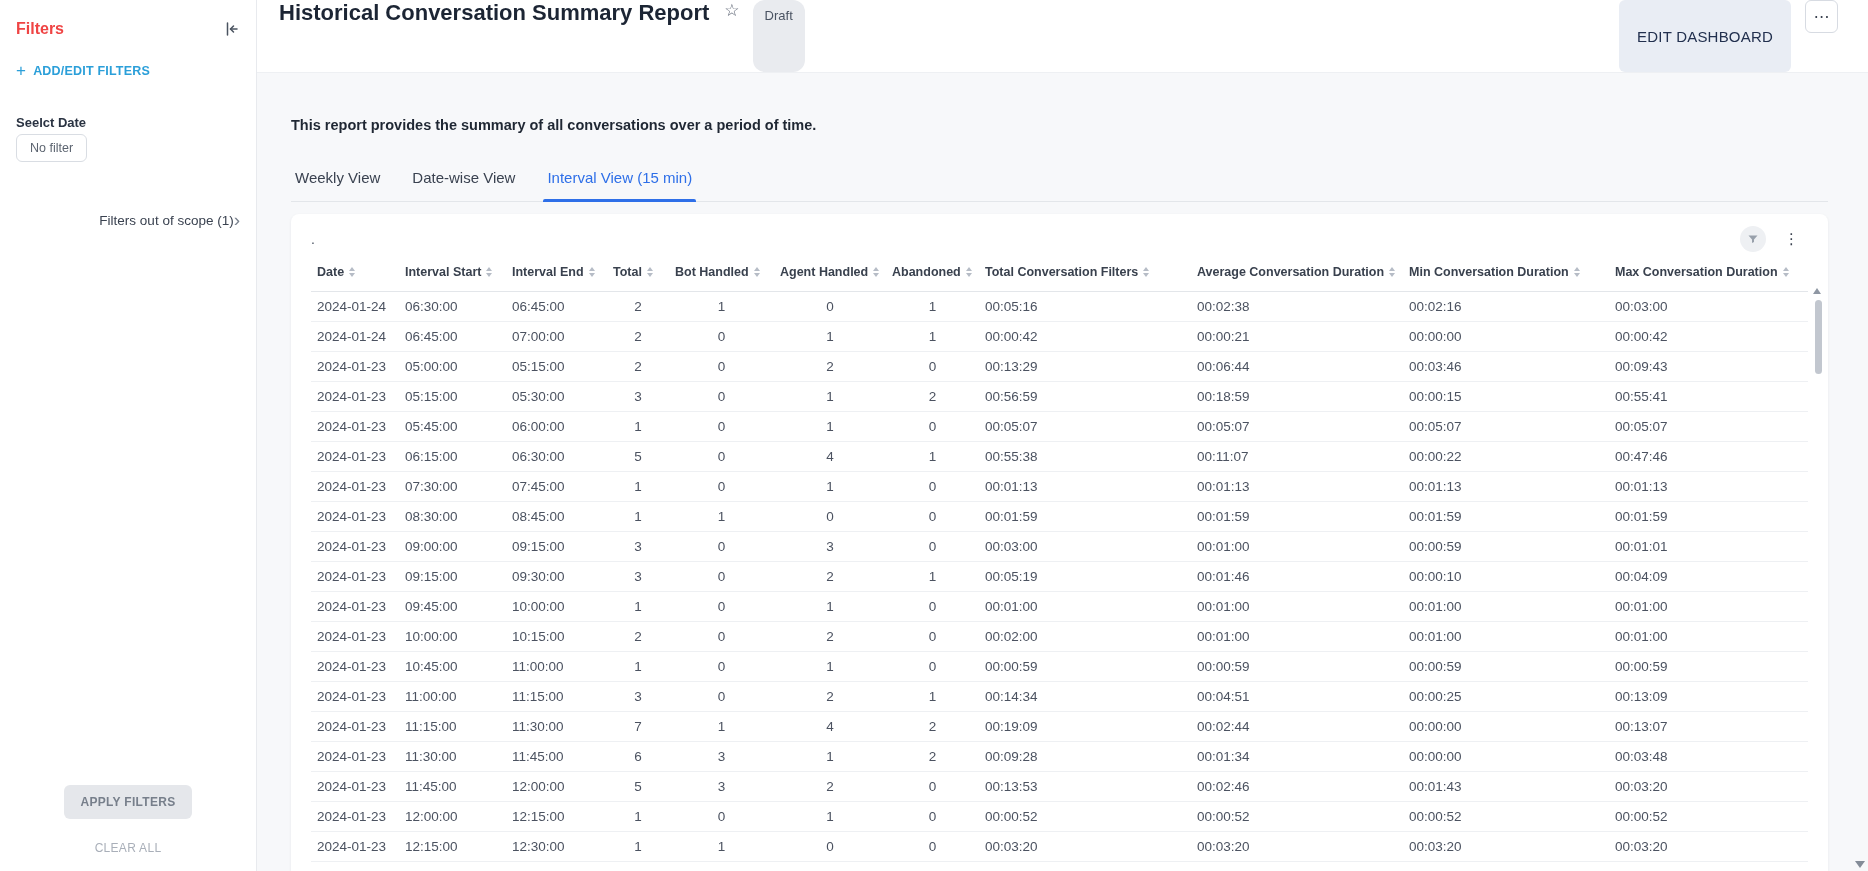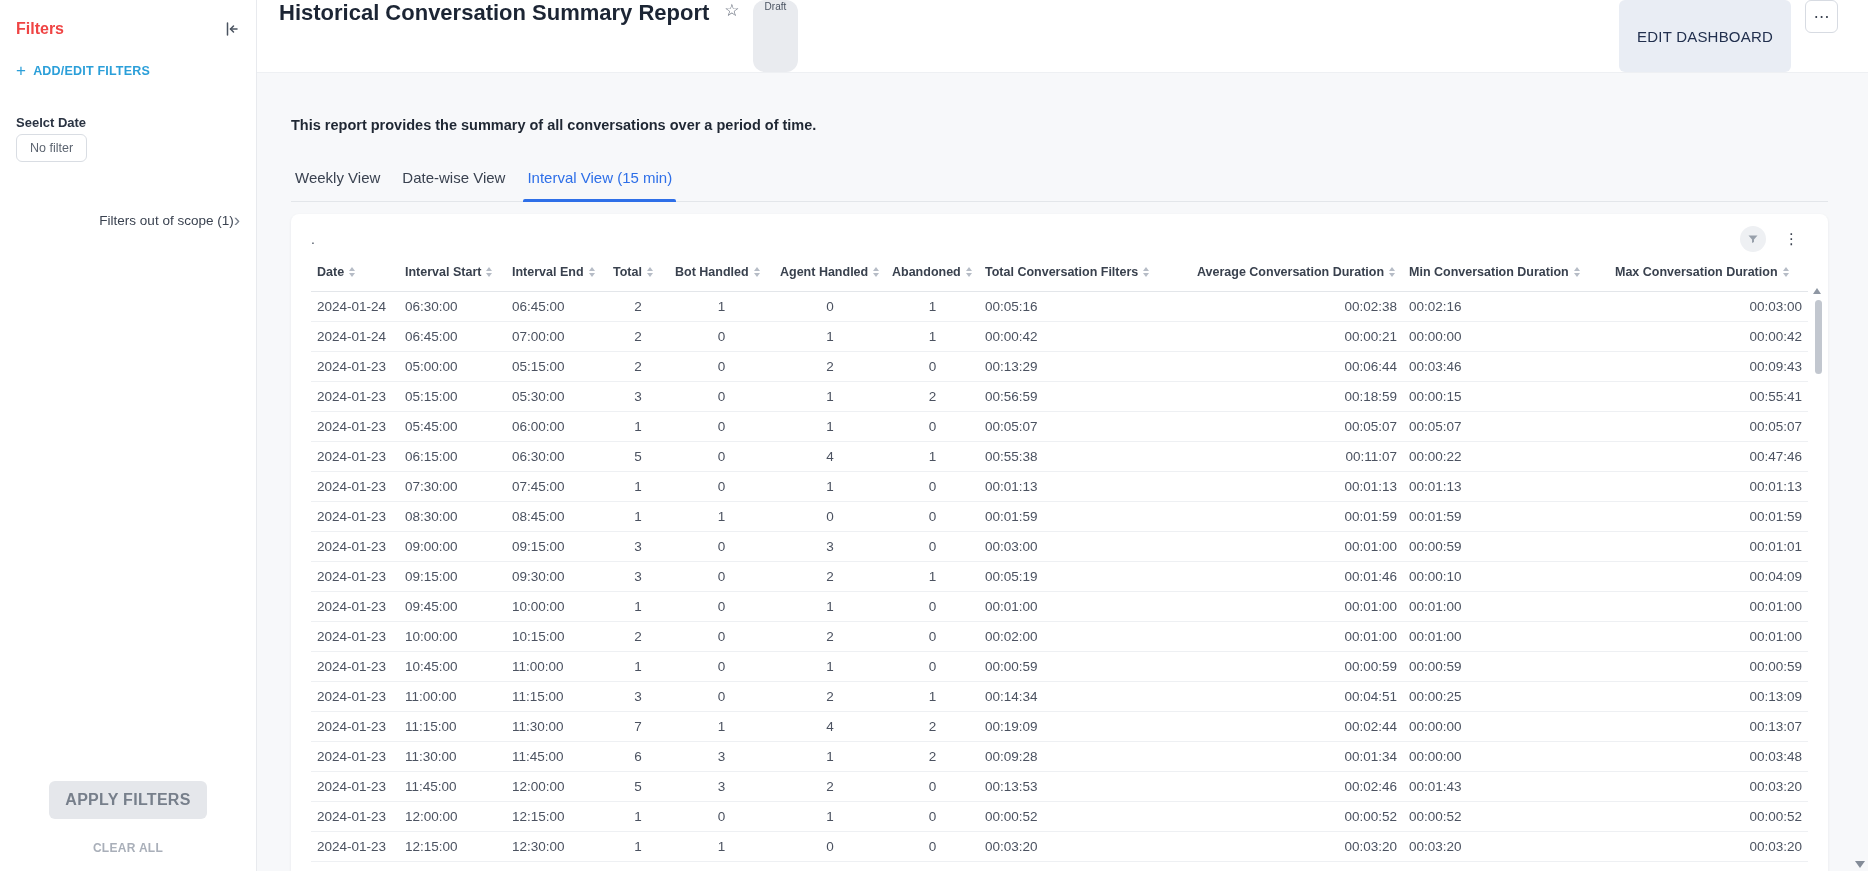--- a/index.html
+++ b/index.html
@@ -13,55 +13,55 @@
   .sidebar-title{font-size:16px;font-weight:700;color:#ef4444}
   .collapse-btn{cursor:pointer;display:inline-flex;align-items:center}
   .add-filters{display:flex;align-items:center;gap:7px;color:#2b9fd9;font-size:12.5px;font-weight:700;margin-top:24px;letter-spacing:.2px;cursor:pointer}
   .add-filters .plus{font-size:17px;font-weight:400;line-height:1}
   .filter-group{margin-top:36px}
   .filter-label{font-size:13px;font-weight:700;color:#2a3342}
   .chip{display:inline-block;margin-top:4px;padding:6px 13px;border:1px solid #d9dde3;border-radius:6px;font-size:12.5px;color:#5c6470;background:#fff;cursor:pointer}
   .scope-row{display:flex;align-items:center;justify-content:flex-end;margin-top:50px;font-size:13.5px;color:#3a4250;cursor:pointer}
   .scope-row .chev{font-size:19px;color:#7a828e;line-height:1;margin-top:-2px}
   .sidebar-bottom{position:absolute;left:0;right:0;bottom:16px;text-align:center}
-  .apply-btn{background:#e5e7eb;color:#777f8b;font-weight:700;font-size:16px;border:none;border-radius:6px;padding:10px 16px;letter-spacing:.3px;cursor:pointer;font-family:inherit}
-  .clear-all{margin-top:22px;font-size:12px;font-weight:700;color:#a9afb9;letter-spacing:.3px;cursor:pointer}
+  .apply-btn{background:#e5e7eb;color:#777f8b;font-weight:700;font-size:12px;border:none;border-radius:6px;padding:10px 16px;letter-spacing:.3px;cursor:pointer;font-family:inherit}
+  .clear-all{margin-top:22px;font-size:12px;font-weight:400;color:#a9afb9;letter-spacing:.3px;cursor:pointer}
 
   
   .main{flex:1;display:flex;flex-direction:column;min-width:0}
   .top-header{background:#fff;height:73px;min-height:73px;display:flex;padding:0 30px 0 22px;border-bottom:1px solid #eef0f3}
   .page-title{font-size:22px;font-weight:700;color:#1c2534}
   .star{margin-left:15px;font-size:17px;color:#5d6574;cursor:pointer}
-  .badge{margin-left:13px;background:#e9ebef;color:#4a5362;font-size:10px;padding:1px 12px;border-radius:12px}
+  .badge{margin-left:13px;background:#e9ebef;color:#4a5362;font-size:13px;padding:8px 12px;border-radius:12px}
   .spacer{flex:1}
   .edit-btn{background:#e9edf4;color:#22304e;font-weight:400;font-size:15px;border:none;border-radius:6px;padding:10px 18px;letter-spacing:.2px;cursor:pointer;font-family:inherit}
   .more-btn{margin-left:14px;width:33px;height:33px;background:#fff;border:1px solid #d7dbe2;border-radius:6px;font-size:16px;color:#3a4250;cursor:pointer;display:inline-flex;align-items:center;justify-content:center;font-family:inherit}
 
   .content{flex:1;padding:44px 40px 0 34px;overflow:hidden;display:flex;flex-direction:column}
   .desc{font-size:14.5px;font-weight:700;color:#1f2733}
-  .tabs{display:flex;gap:14px;margin-top:36px;border-bottom:1px solid #e3e6ea}
+  .tabs{display:flex;gap:24px;margin-top:36px;border-bottom:1px solid #e3e6ea}
   .tab{font-size:15px;color:#3a4250;padding:0 4px 15px;cursor:pointer;position:relative}
   .tab.active{color:#2e6fe8;font-weight:500}
   .tab.active::after{content:"";position:absolute;left:0;right:0;bottom:-1px;height:3px;background:#2e6fe8;border-radius:2px 2px 0 0}
 
   .card{margin-top:12px;background:#fff;border-radius:8px 8px 0 0;box-shadow:0 1px 3px rgba(16,24,40,.07);flex:1;position:relative;padding:7px 20px 0;overflow:hidden}
   .card-toolbar{display:flex;align-items:center;justify-content:space-between;height:36px}
   .widget-title{font-size:14px;color:#4a5362}
   .toolbar-icons{display:flex;align-items:center;gap:15px;margin-right:6px}
   .filter-circle{width:26px;height:26px;border-radius:50%;background:#eef0f3;display:inline-flex;align-items:center;justify-content:center;cursor:pointer}
   .kebab{font-size:15px;color:#3a4250;cursor:pointer;padding:0 3px}
 
   table{width:100%;border-collapse:collapse;table-layout:fixed}
   th,td{white-space:nowrap;overflow:hidden}
   th{font-size:12.5px;font-weight:700;color:#39414e;text-align:left;padding:8px 6px 12px 6px;border-bottom:1px solid #e3e6ea}
   td{font-size:13.5px;color:#4b5260;padding:7px 6px;border-bottom:1px solid #eef0f3}
   col.c1{width:88px}col.c2{width:107px}col.c3{width:101px}col.c4{width:62px}col.c5{width:105px}
   col.c6{width:112px}col.c7{width:93px}col.c8{width:212px}col.c9{width:212px}col.c10{width:206px}col.c11{width:auto}
   td:nth-child(n+4):nth-child(-n+7){text-align:center}
-  td:nth-child(9),td:nth-child(11){text-align:right}
+  td:nth-child(9),td:nth-child(11){text-align:left}
   .th-inner{display:inline-flex;align-items:center;gap:5px}
   .sort{display:inline-flex;flex-direction:column;gap:2px;cursor:pointer}
   .sort i{display:block;width:0;height:0;border-left:3.5px solid transparent;border-right:3.5px solid transparent}
   .sort .up{border-bottom:4px solid #b6bcc6}
   .sort .dn{border-top:4px solid #b6bcc6}
 
   .scroll-up-arrow{position:absolute;right:7px;top:74px;width:0;height:0;border-left:4px solid transparent;border-right:4px solid transparent;border-bottom:6px solid #8f97a3}
   .scroll-thumb{position:absolute;right:6px;top:86px;width:7px;height:74px;border-radius:4px;background:#c2c7cf;cursor:pointer}
   .page-scroll-arrow{position:fixed;right:3px;bottom:3px;width:0;height:0;border-left:5px solid transparent;border-right:5px solid transparent;border-top:7px solid #848c98}
 </style>

